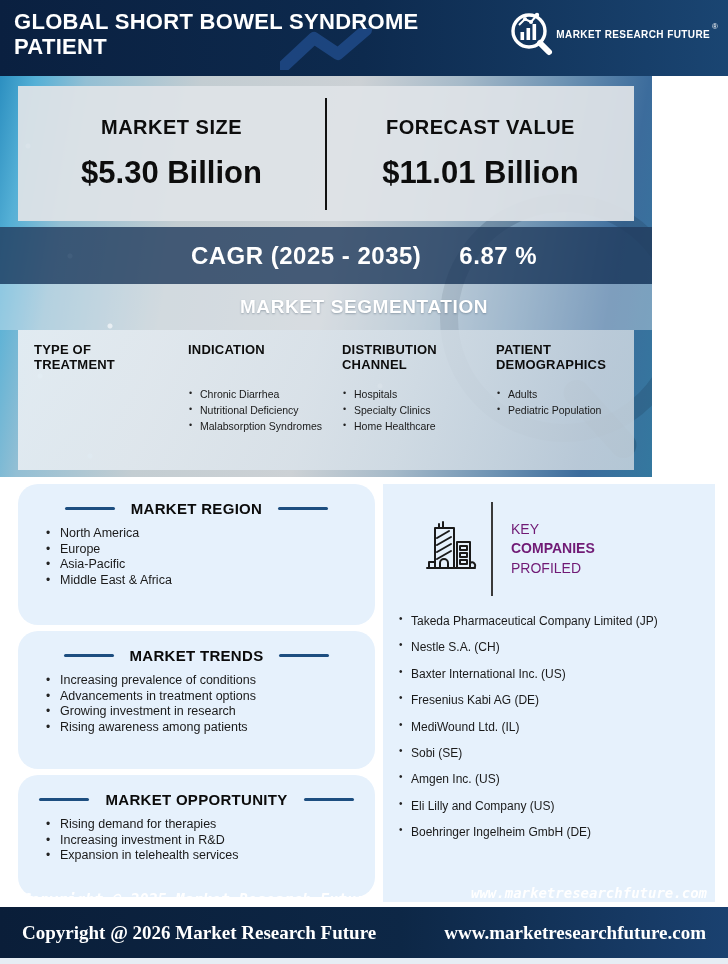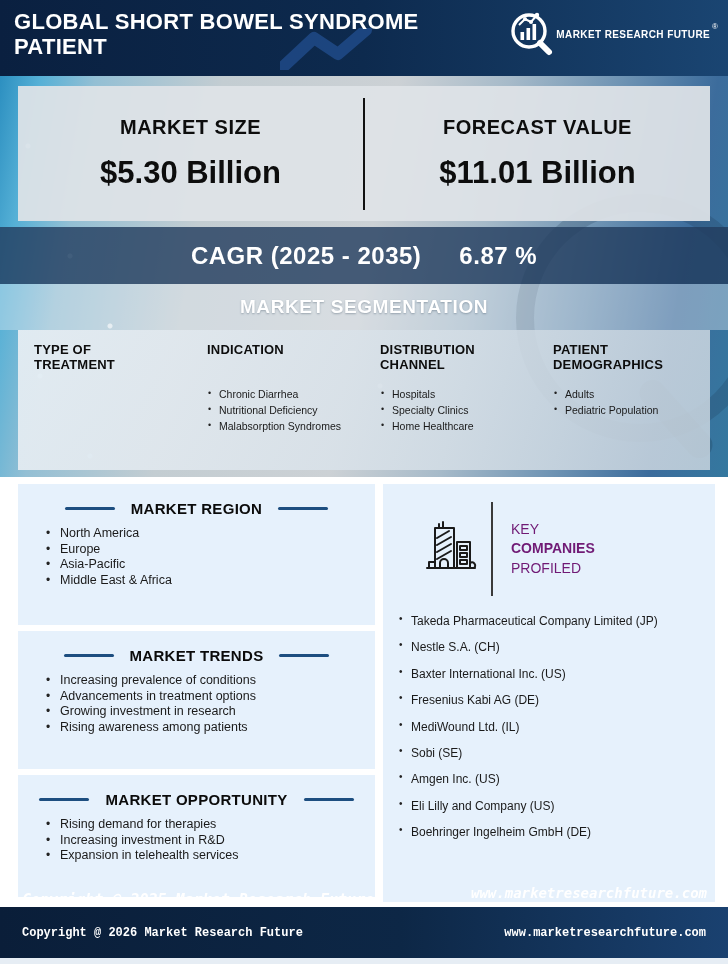--- a/index.html
+++ b/index.html
@@ -10,21 +10,21 @@
   .header{position:absolute;left:0;top:0;width:728px;height:76px;
     background:linear-gradient(90deg,#0a2040 0%,#0d2a4e 50%,#1a4572 100%);z-index:5;}
   .header-title{position:absolute;left:14px;top:9px;color:#fff;font-weight:bold;
     font-size:22px;line-height:1.14;letter-spacing:.3px;z-index:2;}
   .header-watermark{position:absolute;left:280px;top:28px;opacity:.55;z-index:1;}
   .brand{position:absolute;right:12px;top:8px;display:flex;align-items:center;z-index:2;}
   .brand-text{color:#fff;font-weight:bold;font-size:10px;letter-spacing:.4px;white-space:nowrap;}
   .brand-reg{color:#fff;font-size:8px;vertical-align:super;position:relative;top:-8px;left:2px;}
 
   
-  .hero{position:absolute;left:0;top:76px;width:728px;height:401px;overflow:hidden;
+  .hero{position:absolute;left:0;top:76px;width:652px;height:401px;overflow:hidden;
     background:
       radial-gradient(circle at 28px 70px, rgba(160,230,255,.9) 0 2px, transparent 3px),
       radial-gradient(circle at 70px 180px, rgba(200,240,255,.8) 0 2px, transparent 3px),
       radial-gradient(circle at 40px 300px, rgba(180,235,255,.8) 0 2px, transparent 3px),
       radial-gradient(circle at 110px 250px, rgba(255,255,255,.7) 0 2px, transparent 3px),
       radial-gradient(circle at 90px 380px, rgba(190,235,255,.8) 0 2px, transparent 3px),
       radial-gradient(circle at 380px 310px, rgba(255,255,255,.55) 0 2px, transparent 3px),
       linear-gradient(100deg,#2c8fc0 0%,#55b0d6 5%,#93bfd4 12%,#c3cdd2 28%,#ccd1d5 50%,#a6bac9 64%,#6e93b3 78%,#3c6c9c 90%,#34789f 100%);}
   .magnifier-ring{position:absolute;right:-36px;top:118px;width:212px;height:212px;border-radius:50%;
     border:18px solid rgba(25,50,75,.20);z-index:0;}
@@ -55,21 +55,21 @@
   .seg-col-title{font-size:13px;font-weight:bold;color:#0d0d0d;line-height:1.15;
     width:118px;height:42px;letter-spacing:.2px;}
   .seg-list{list-style:none;margin:2px 0 0 0;padding:0;}
   .seg-list li{position:relative;font-size:10.5px;color:#1a1a1a;padding-left:12px;line-height:1.52;}
   .seg-list li::before{content:"•";position:absolute;left:1px;top:0;color:#222;font-size:9px;}
 
   
   .lower{position:absolute;left:0;top:477px;width:728px;height:430px;background:#fff;
     display:flex;padding:7px 13px 0 18px;box-sizing:border-box;gap:8px;}
   .lower-left{width:357px;display:flex;flex-direction:column;gap:6px;}
-  .panel{background:#e6f1fc;}
+  .panel{background:#e6f1fc;border-radius:20px;}
   .panel-region{height:141px;}
   .panel-trends{height:138px;}
   .panel-opportunity{height:122px;position:relative;}
 
   .panel-title-row{display:flex;align-items:center;justify-content:center;padding-top:16px;}
   .title-dash{width:50px;height:3px;background:#1d4e80;border-radius:2px;}
   .panel-title{font-size:15px;font-weight:bold;color:#0b0b0b;letter-spacing:.3px;margin:0 16px;}
   .bullet-list{list-style:none;margin:9px 0 0 0;padding:0 0 0 28px;}
   .bullet-list li{position:relative;font-size:12.5px;color:#1a1a1a;line-height:1.24;padding-left:14px;}
   .bullet-list li::before{content:"•";position:absolute;left:0;top:0;color:#222;font-size:12px;}
@@ -88,21 +88,21 @@
   
   .wm{font-family:"DejaVu Sans Mono",monospace;font-weight:bold;color:#fff;white-space:nowrap;font-style:italic;}
   .wm-left{position:absolute;left:4px;bottom:-12px;font-size:15px;z-index:2;}
   .wm-right{position:absolute;right:8px;bottom:1px;font-size:14px;z-index:2;}
 
   
   .footer{position:absolute;left:0;top:907px;width:728px;height:51px;
     background:linear-gradient(90deg,#0a1e39 0%,#0d2746 55%,#1a4170 100%);
     display:flex;align-items:center;justify-content:space-between;
     padding:0 22px;box-sizing:border-box;z-index:6;}
-  .footer-text{font-family:Liberation Mono, monospace;font-weight:bold;color:#fff;font-size:12px;}
+  .footer-text{font-family:Liberation Serif, serif;font-weight:bold;color:#fff;font-size:19px;}
   .bottom-strip{position:absolute;left:0;top:958px;width:728px;height:6px;background:#e6edf4;z-index:6;}
 </style>
 </head>
 <body>
 
 <div class="page">
 
   <div class="header">
     <svg class="header-watermark" width="120" height="42" viewBox="0 0 120 42">
       <polyline points="4,38 34,10 58,26 86,2" fill="none" stroke="#2a5ca8" stroke-width="12" stroke-linecap="round" stroke-linejoin="round"></polyline>

